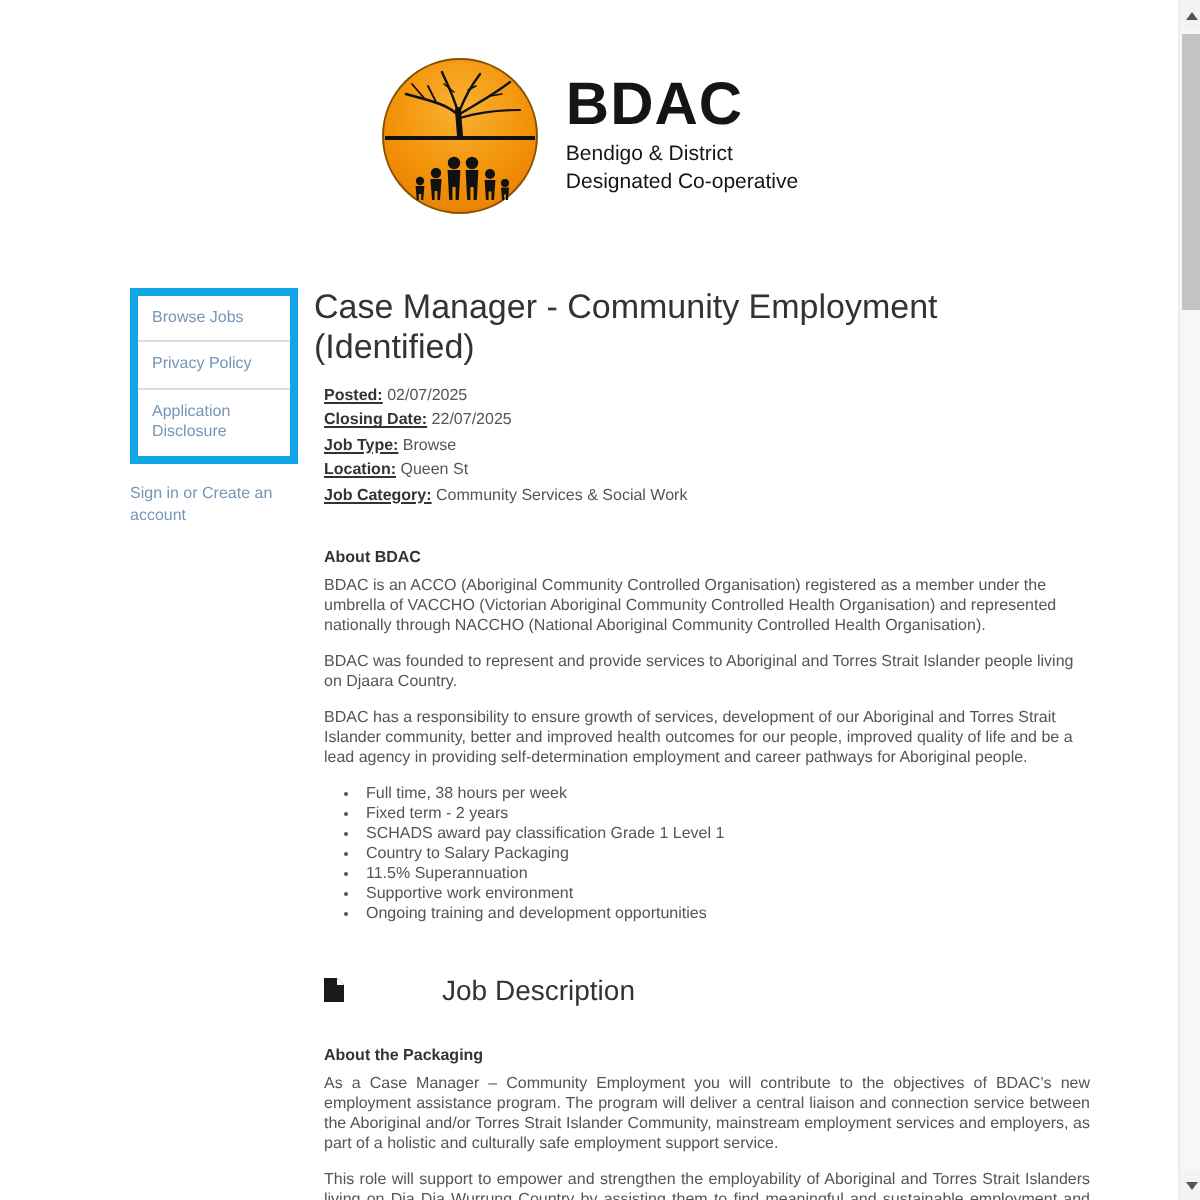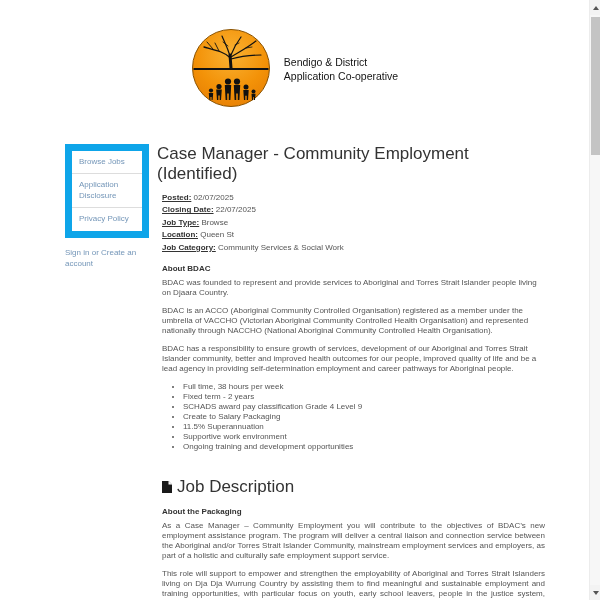--- a/index.html
+++ b/index.html
@@ -24,40 +24,40 @@
   .logo-row { display:flex; justify-content:center; align-items:center;
               padding-top:28px; width:589px; }
   .logo-mark { width:80px; height:80px; flex:0 0 auto; }
   .logo-text { margin-left:13px; color:#151515; }
   .logo-brand { font-size:30px; font-weight:bold; letter-spacing:0.5px; line-height:1; }
   .logo-tagline { font-size:10.5px; line-height:1.3; margin-top:3px; }
 
   
   .content { display:flex; margin-top:36px; padding-left:65px; width:589px; }
   .sidebar { width:84px; flex:0 0 auto; font-size:8px; }
-  .side-box { border:7px solid #0ea5e9; background:#fff; }
+  .side-box { border:4px solid #0ea5e9; background:#fff; }
   .side-item { padding:6px 7px; color:#7496b8; line-height:1.3; cursor:pointer; }
   .side-item + .side-item { border-top:1px solid #ddd; }
   .side-signin { margin-top:9px; text-align:left; color:#7496b8; line-height:1.4;
                  cursor:pointer; }
 
   .main { flex:1; margin-left:8px; padding-right:44px; color:#555; }
   .job-title { font-size:17px; font-weight:400; color:#333; line-height:1.2;
                margin-bottom:7px; }
   .job-body { padding-left:5px; font-size:8px; }
   .meta-row { line-height:12.5px; }
   .meta-row b { color:#333;text-decoration:underline; }
   .job-body p { line-height:1.25; margin-bottom:8px; }
   .note { color:#333; font-weight:bold; margin-top:11px; }
   .note em { font-style:italic; }
-  .sec-head { font-weight:bold; color:#333; margin:10px 0 4px; line-height:1.25; }
+  .sec-head { font-weight:bold; color:#333; margin:20px 0 4px; line-height:1.25; }
   ul.offerings { margin:4px 0 8px 0; padding-left:21px; }
   ul.offerings li { line-height:10px; }
-  .desc-head { display:flex; align-items:center; margin:25px 0 7px; font-size:17px;
-               color:#333; }
+  .desc-head { display:flex; align-items:center; margin:25px 0 7px; font-size:14px;
+               color:#333;gap:44px; }
   .desc-head svg { margin-right:5px; }
   .justify { text-align:justify; }
 </style>
 </head>
 <body>
 
 <div class="page">
 
   <div class="logo-row">
     <svg class="logo-mark" viewBox="0 0 80 80">
@@ -95,34 +95,35 @@
         <path d="M33.8 57 L40.2 57 L39.4 72 L37.8 72 L37.8 65.5 L36.2 65.5 L36.2 72 L34.6 72 Z"></path>
         <circle cx="46" cy="53.5" r="3.1"></circle>
         <path d="M42.8 57 L49.2 57 L48.4 72 L46.8 72 L46.8 65.5 L45.2 65.5 L45.2 72 L43.6 72 Z"></path>
         <circle cx="55" cy="59" r="2.5"></circle>
         <path d="M52.3 62 L57.7 62 L57 72 L55.7 72 L55.7 67.8 L54.3 67.8 L54.3 72 L53 72 Z"></path>
         <circle cx="62.5" cy="63.5" r="2"></circle>
         <path d="M60.5 65.8 L64.5 65.8 L64 72 L63 72 L63 69.3 L62 69.3 L62 72 L61 72 Z"></path>
       </g>
     </svg>
     <div class="logo-text">
+      <div class="logo-brand">BDAC</div>
       <div class="logo-tagline">
         <div>Bendigo &amp; District</div>
-        <div>Application Co-operative</div>
+        <div>Designated Co-operative</div>
       </div>
     </div>
   </div>
 
   <div class="content">
 
     <div class="sidebar">
       <div class="side-box">
         <div class="side-item">Browse Jobs</div>
+        <div class="side-item">Privacy Policy</div>
         <div class="side-item">Application Disclosure</div>
-        <div class="side-item">Privacy Policy</div>
       </div>
       <div class="side-signin">Sign in or Create an account</div>
     </div>
 
     <div class="main">
       <h1 class="job-title">Case Manager - Community Employment (Identified)</h1>
 
       <div class="job-body">
         <div>
           <div class="meta-row">
@@ -142,29 +143,29 @@
             <span>Queen St</span>
           </div>
           <div class="meta-row">
             <b>Job Category:</b>
             <span>Community Services &amp; Social Work</span>
           </div>
         </div>
 
 
         <div class="sec-head">About BDAC</div>
+        <p>BDAC is an ACCO (Aboriginal Community Controlled Organisation) registered as a member under the umbrella of VACCHO (Victorian Aboriginal Community Controlled Health Organisation) and represented nationally through NACCHO (National Aboriginal Community Controlled Health Organisation).</p>
         <p>BDAC was founded to represent and provide services to Aboriginal and Torres Strait Islander people living on Djaara Country.</p>
-        <p>BDAC is an ACCO (Aboriginal Community Controlled Organisation) registered as a member under the umbrella of VACCHO (Victorian Aboriginal Community Controlled Health Organisation) and represented nationally through NACCHO (National Aboriginal Community Controlled Health Organisation).</p>
         <p>BDAC has a responsibility to ensure growth of services, development of our Aboriginal and Torres Strait Islander community, better and improved health outcomes for our people, improved quality of life and be a lead agency in providing self-determination employment and career pathways for Aboriginal people.</p>
 
         <ul class="offerings">
           <li>Full time, 38 hours per week</li>
           <li>Fixed term - 2 years</li>
-          <li>SCHADS award pay classification Grade 4 Level 9</li>
-          <li>Create to Salary Packaging</li>
+          <li>SCHADS award pay classification Grade 1 Level 1</li>
+          <li>Country to Salary Packaging</li>
           <li>11.5% Superannuation</li>
           <li>Supportive work environment</li>
           <li>Ongoing training and development opportunities</li>
         </ul>
 
         <div class="desc-head">
           <svg width="10" height="12" viewBox="0 0 10 12">
             <path d="M0 0 H6.5 L10 3.5 V12 H0 Z" fill="#1a1a1a"></path>
             <path d="M6.5 0 L10 3.5 H6.5 Z" fill="#fff"></path>
           </svg>

